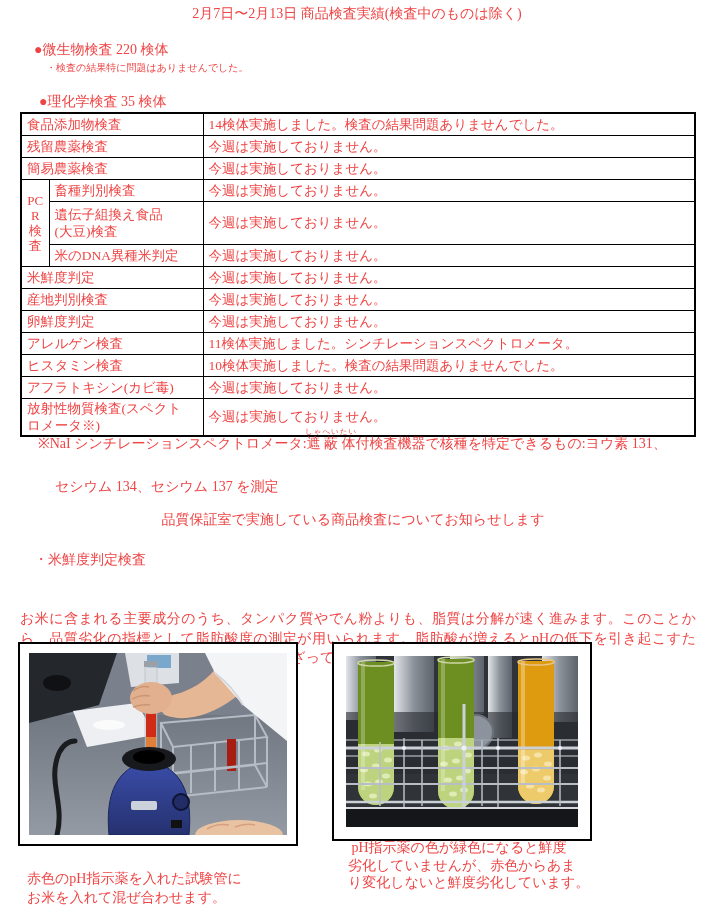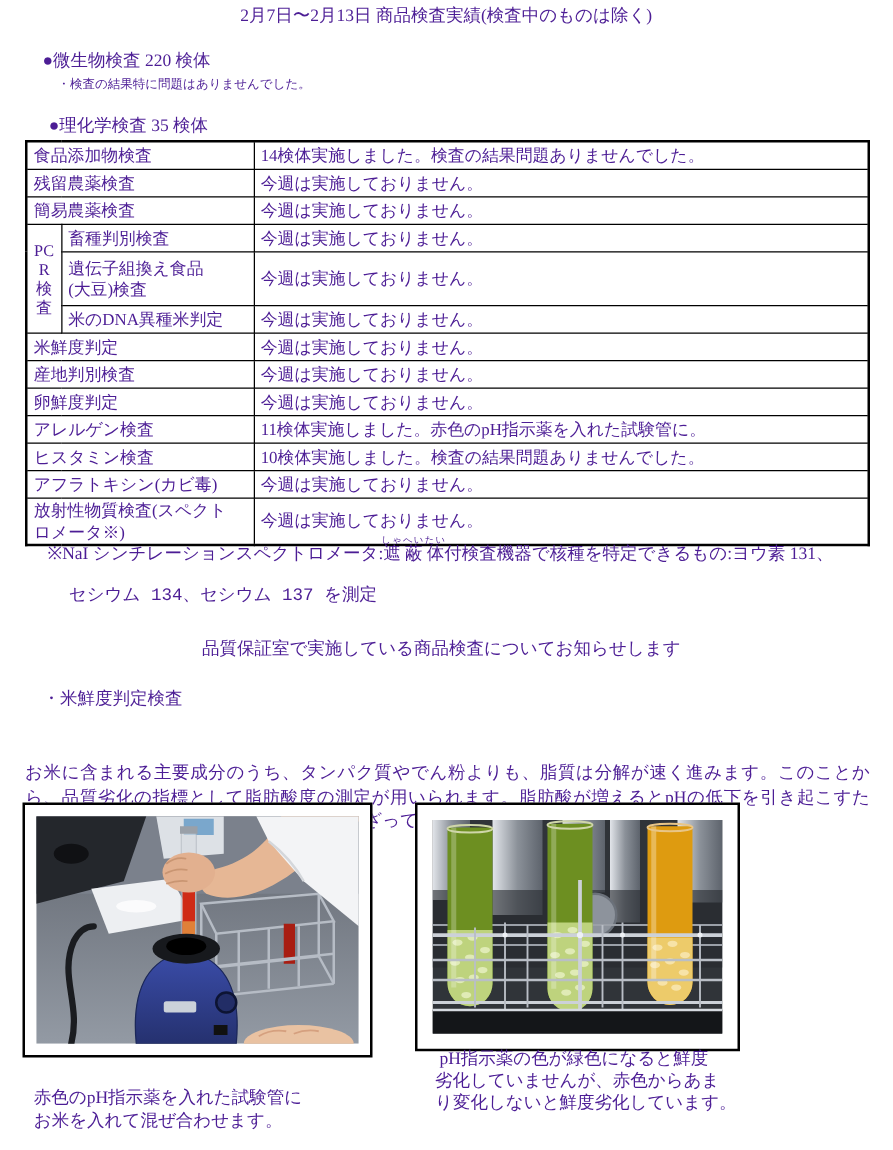--- a/index.html
+++ b/index.html
@@ -1,17 +1,17 @@
 <!DOCTYPE html>
 <html><head>
 <meta charset="utf-8">
 <style>
   html,body{margin:0;padding:0;background:#fff;}
   .page{position:relative;width:714px;height:920px;background:#fff;overflow:hidden;
-        font-family:"Liberation Serif","DejaVu Serif",serif;color:#4c1d95;}
+        font-family:"Liberation Serif","DejaVu Serif",serif;color:#ef4444;}
   .abs{position:absolute;}
   .title{top:5px;left:0;width:714px;text-align:center;font-size:14px;line-height:18px;}
   .micro-h{top:41px;left:34px;font-size:14px;line-height:18px;}
   .micro-r{top:59px;left:46px;font-size:10px;line-height:18px;}
   .phys-h{top:93px;left:39px;font-size:14px;line-height:18px;}
 
   table.insp{position:absolute;top:112px;left:20px;width:674px;border-collapse:collapse;
              border:2px solid #000;table-layout:fixed;}
   table.insp td{border:1px solid #000;font-size:13.5px;padding:1px 5px;vertical-align:middle;
                 line-height:17px;overflow:hidden;}
@@ -19,21 +19,21 @@
   td.res{padding-left:9px;}
   td.pcr{padding:0;}
   .pcr-v{width:16px;margin:0 auto;word-break:break-all;line-height:15px;font-size:13px;text-align:center;}
   tr.r{height:22px;}
   tr.tall{height:43px;}
   tr.tall2{height:36px;}
 
   .note{top:428px;left:38px;width:660px;font-size:14px;}
   .note-l1{line-height:28px;}
   .note-l1 rt{font-size:7.5px;letter-spacing:1px;}
-  .note-l2{margin-top:10px;line-height:18px;padding-left:17px;font-family:Liberation Mono, monospace;}
+  .note-l2{margin-top:20px;line-height:18px;padding-left:17px;}
   .announce{top:511px;left:0;width:706px;text-align:center;font-size:14px;line-height:18px;}
   .rice-h{top:551px;left:34px;font-size:14px;line-height:18px;}
   .rice-b{top:569px;left:20px;width:676px;font-size:14px;line-height:19.5px;
           text-align:justify;text-justify:inter-character;margin-top:40px;}
 
   .frame{position:absolute;border:2px solid #000;background:#fff;box-sizing:border-box;}
   .frame-left{left:18px;top:642px;width:280px;height:204px;padding:9px;}
   .frame-right{left:332px;top:642px;width:260px;height:199px;padding:12px;}
   .frame svg{display:block;}
 
@@ -93,21 +93,21 @@
       <tr class="r">
         <td class="lbl" colspan="2">産地判別検査</td>
         <td class="res">今週は実施しておりません。</td>
       </tr>
       <tr class="r">
         <td class="lbl" colspan="2">卵鮮度判定</td>
         <td class="res">今週は実施しておりません。</td>
       </tr>
       <tr class="r">
         <td class="lbl" colspan="2">アレルゲン検査</td>
-        <td class="res">11検体実施しました。赤色のpH指示薬を入れた試験管に。</td>
+        <td class="res">11検体実施しました。シンチレーションスペクトロメータ。</td>
       </tr>
       <tr class="r">
         <td class="lbl" colspan="2">ヒスタミン検査</td>
         <td class="res">10検体実施しました。検査の結果問題ありませんでした。</td>
       </tr>
       <tr class="r">
         <td class="lbl" colspan="2">アフラトキシン(カビ毒)</td>
         <td class="res">今週は実施しておりません。</td>
       </tr>
       <tr class="tall2">

